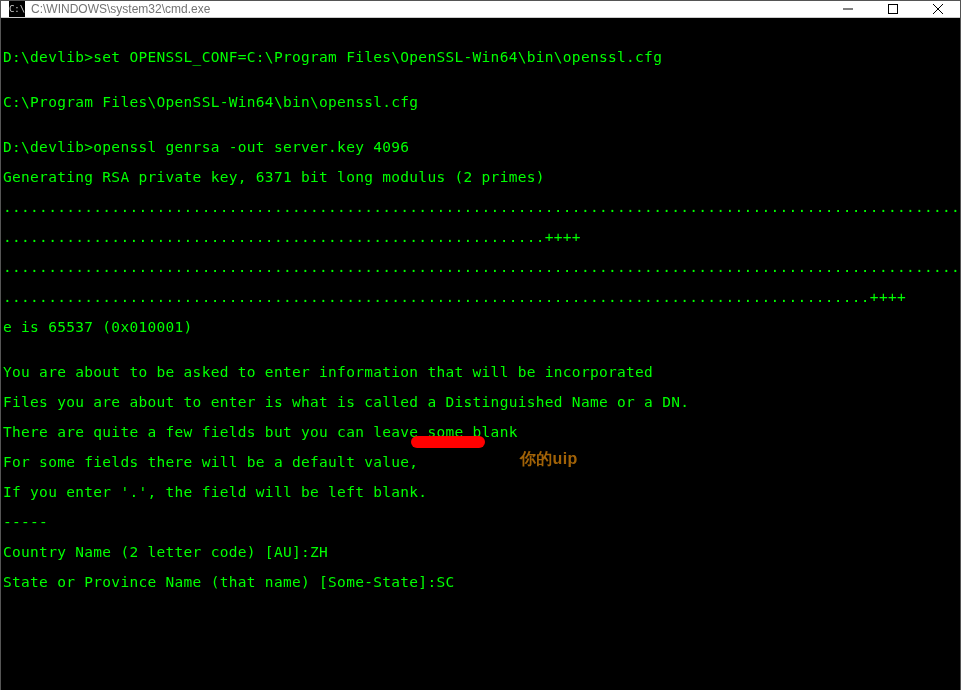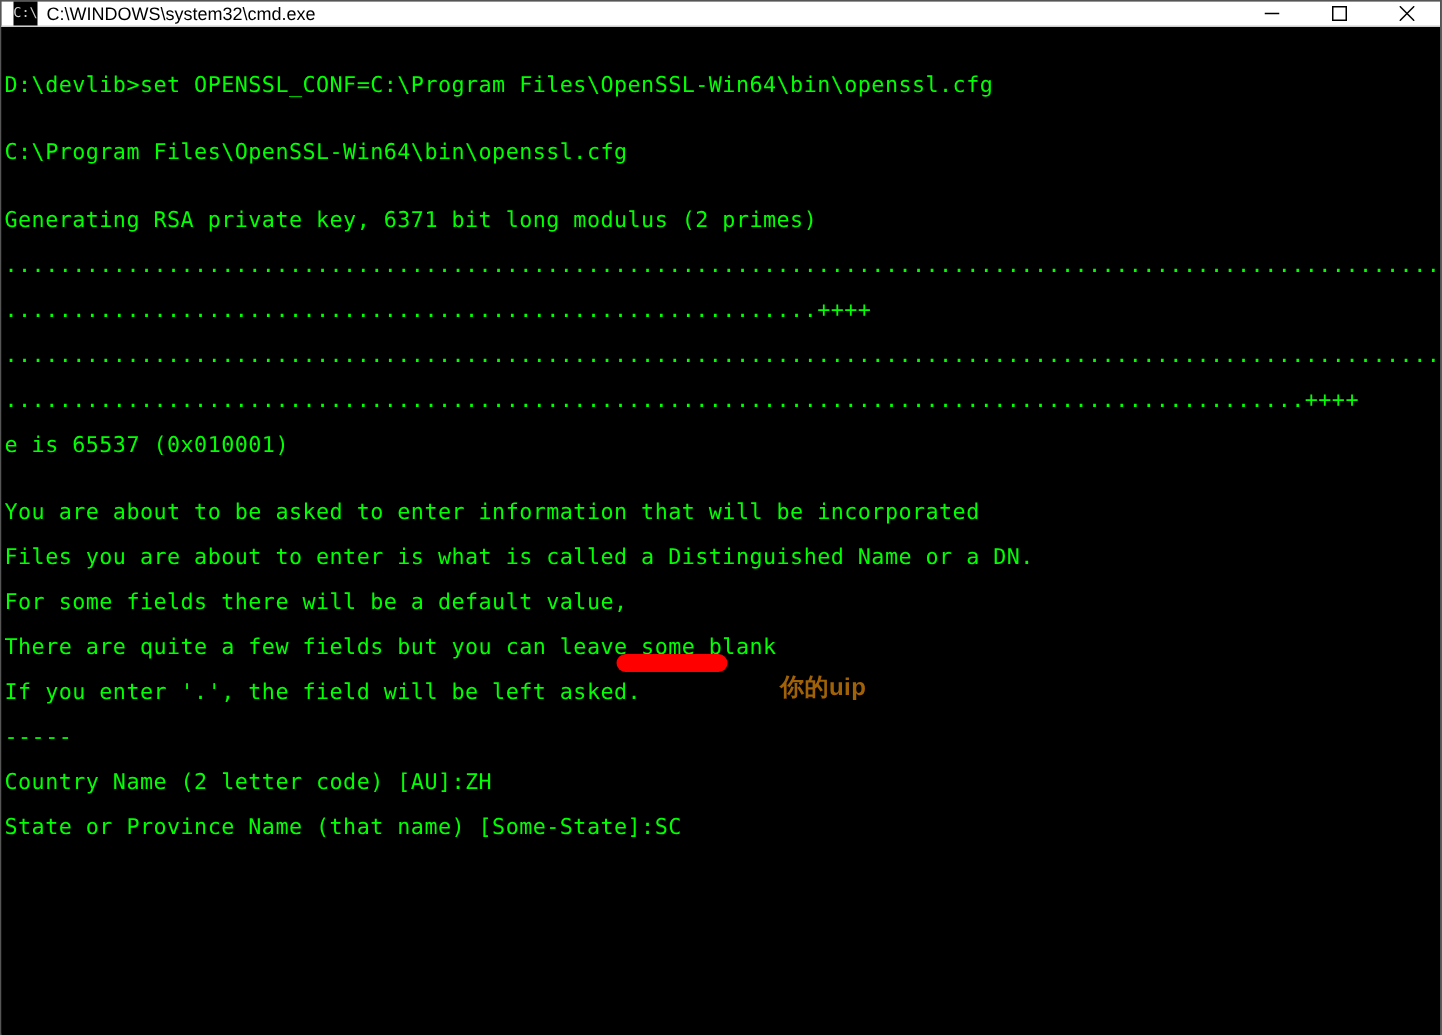--- a/index.html
+++ b/index.html
@@ -36,21 +36,21 @@
   }
   .app-icon-inner {
     color: #ccc;
     font-size: 9px;
     font-family: monospace;
     line-height: 1;
   }
   .title-text {
     font-family: 'Segoe UI', sans-serif;
     font-size: 12px;
-    color: #000000;
+    color: #737373;
     flex: 1;
   }
   .win-controls {
     display: flex;
     height: 100%;
   }
   .win-btn {
     width: 45px;
     height: 100%;
     display: flex;
@@ -117,32 +117,33 @@
       </div>
     </div>
   </div>
 
   <div class="terminal">
 <div class="line"></div>
 <div class="line">D:\devlib&gt;set OPENSSL_CONF=C:\Program Files\OpenSSL-Win64\bin\openssl.cfg</div>
 <div class="line"></div>
 <div class="line">C:\Program Files\OpenSSL-Win64\bin\openssl.cfg</div>
 <div class="line"></div>
+<div class="line">D:\devlib&gt;openssl genrsa -out server.key 4096</div>
 <div class="line">Generating RSA private key, 6371 bit long modulus (2 primes)</div>
 <div class="line">.........................................................................................................................</div>
 <div class="line">............................................................++++</div>
 <div class="line">.........................................................................................................................</div>
 <div class="line">................................................................................................++++</div>
 <div class="line">e is 65537 (0x010001)</div>
 <div class="line"></div>
 <div class="line">You are about to be asked to enter information that will be incorporated</div>
 <div class="line">Files you are about to enter is what is called a Distinguished Name or a DN.</div>
+<div class="line">There are quite a few fields but you can leave some blank</div>
 <div class="line">For some fields there will be a default value,</div>
-<div class="line">There are quite a few fields but you can leave some blank</div>
-<div class="line">If you enter '.', the field will be left asked.</div>
+<div class="line">If you enter '.', the field will be left blank.</div>
 <div class="line">-----</div>
 <div class="line">Country Name (2 letter code) [AU]:ZH</div>
 <div class="line">State or Province Name (that name) [Some-State]:SC</div>
 
 
 
 
 
 <div class="line"></div>
 

